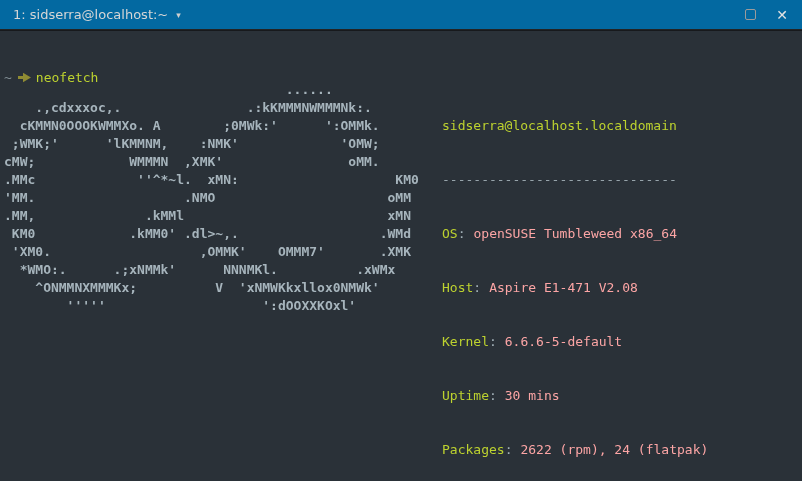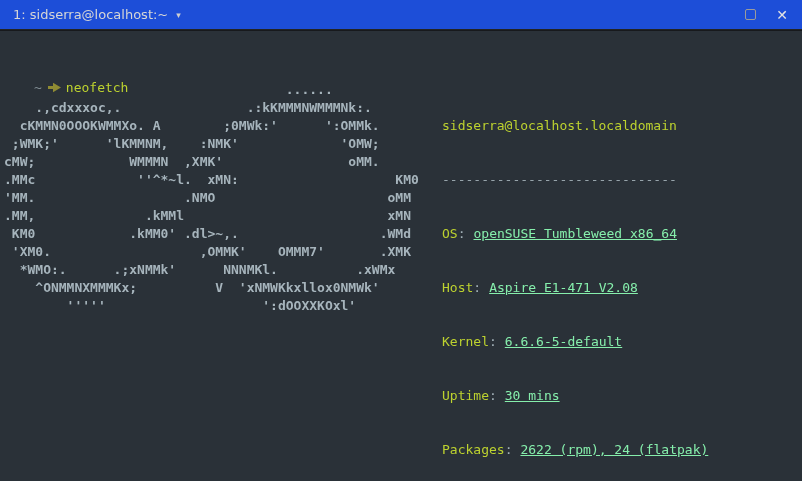--- a/index.html
+++ b/index.html
@@ -3,53 +3,53 @@
 <meta charset="utf-8">
 <style>
   * { box-sizing: border-box; }
   html,body { margin:0; padding:0; background:#17191c; }
   .window {
     width:802px; height:481px; overflow:hidden; position:relative;
     font-family:"DejaVu Sans Mono","Liberation Mono",monospace;
   }
   
   .titlebar {
-    height:30px; background:#1d4ed8; border-bottom:1px solid #242424;
+    height:30px; background:#0369a1; border-bottom:1px solid #242424;
     display:flex; align-items:center; padding:0 14px 0 13px;
     font-family:"DejaVu Sans","Liberation Sans",sans-serif;
     font-size:13px; color:#d6d6d6;
   }
   .titlebar .caret { margin-left:8px; font-size:9px; color:#cfcfcf; cursor:pointer; }
   .win-controls { margin-left:auto; display:flex; align-items:center; gap:20px; }
   .btn-max { width:11px; height:11px; border:1px solid #9b9b9b; border-radius:2px; display:inline-block; }
   .btn-close { font-size:14px; color:#e3e3e3; line-height:1; }
   
   .terminal {
     position:absolute; top:31px; left:0; right:0; bottom:0;
     background:#2a3138; color:#a3b1b8; font-size:13px; line-height:18px;
   }
   .promptline { position:absolute; left:4px; white-space:pre; }
-  .p1 { top:48px;margin-left:30px; }
+  .p1 { top:38px; }
   .tilde { color:#7f8b92; }
   .arrow-svg { margin-left:6px; vertical-align:-1px; }
   .cmd { color:#bdd22f; margin-left:5px; }
   
   pre.art {
     position:absolute; top:50px; left:4px; margin:0;
     font:bold 13px/18px "DejaVu Sans Mono","Liberation Mono",monospace;
     color:#a6b4bc; white-space:pre;
   }
   
   .info { position:absolute; top:50px; left:442px; white-space:pre; }
   .info .row { height:18px; }
   .ihead { color:#bdd22f; font-weight:normal; }
   .isep { color:#97a4ab; }
   .lbl { color:#bdd22f; font-weight:normal; }
   .sep { color:#a3b1b8; }
-  .val { color:#86efac; margin-left:8px;text-decoration:underline; }
+  .val { color:#fca5a5; margin-left:8px; }
 </style>
 </head>
 <body>
 
 <div class="window">
 
   <div class="titlebar">
     <span>1: sidserra@localhost:~</span>
     <span class="caret">▾</span>
     <div class="win-controls">

